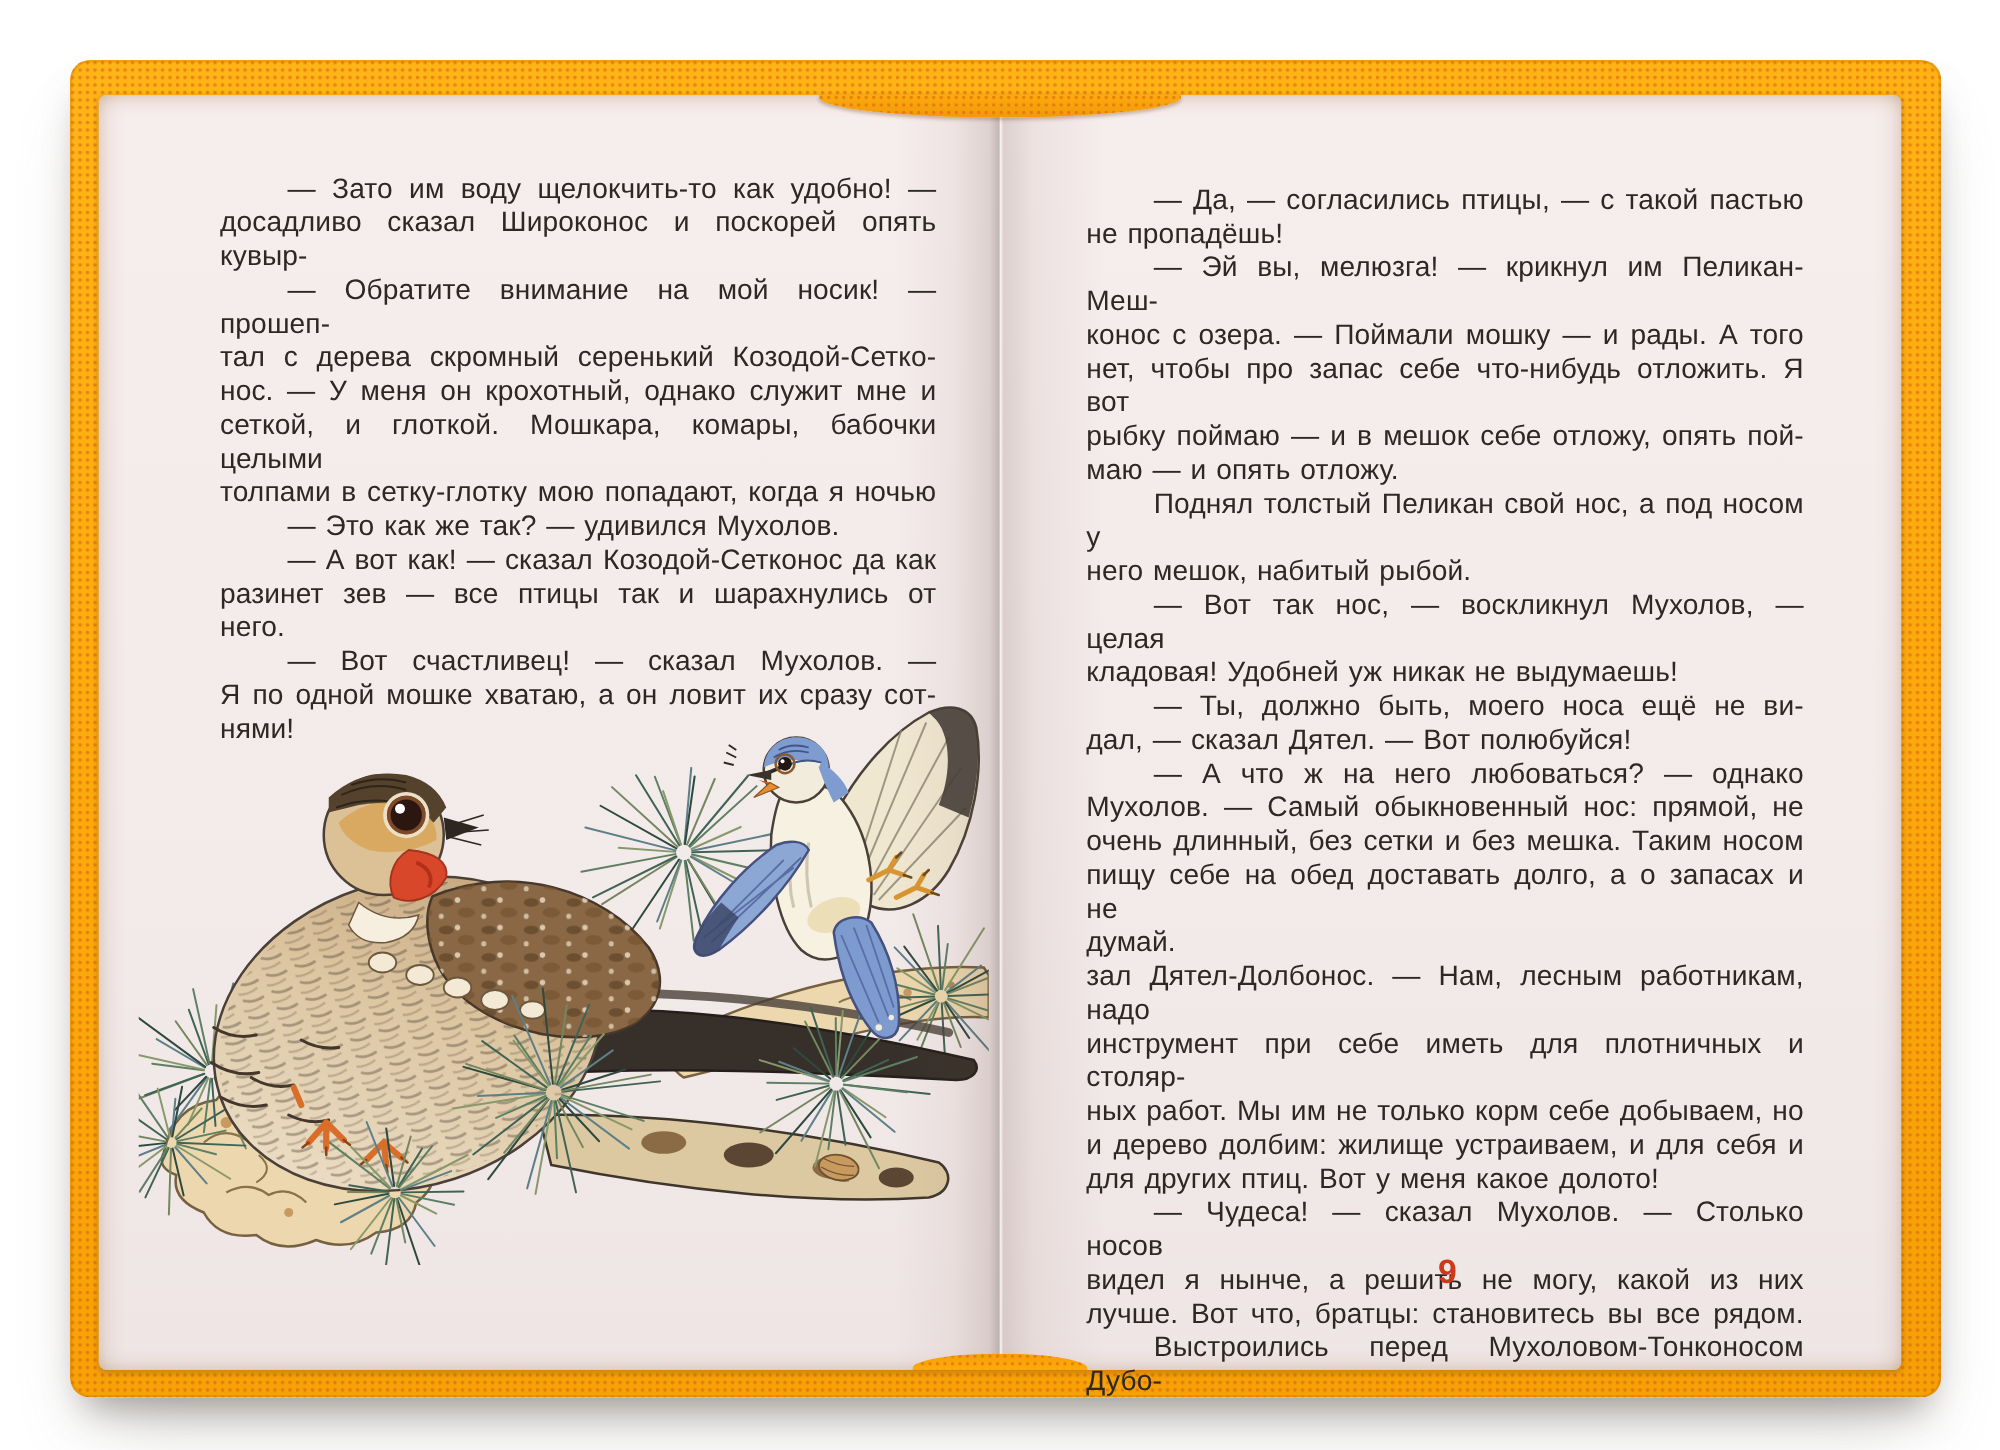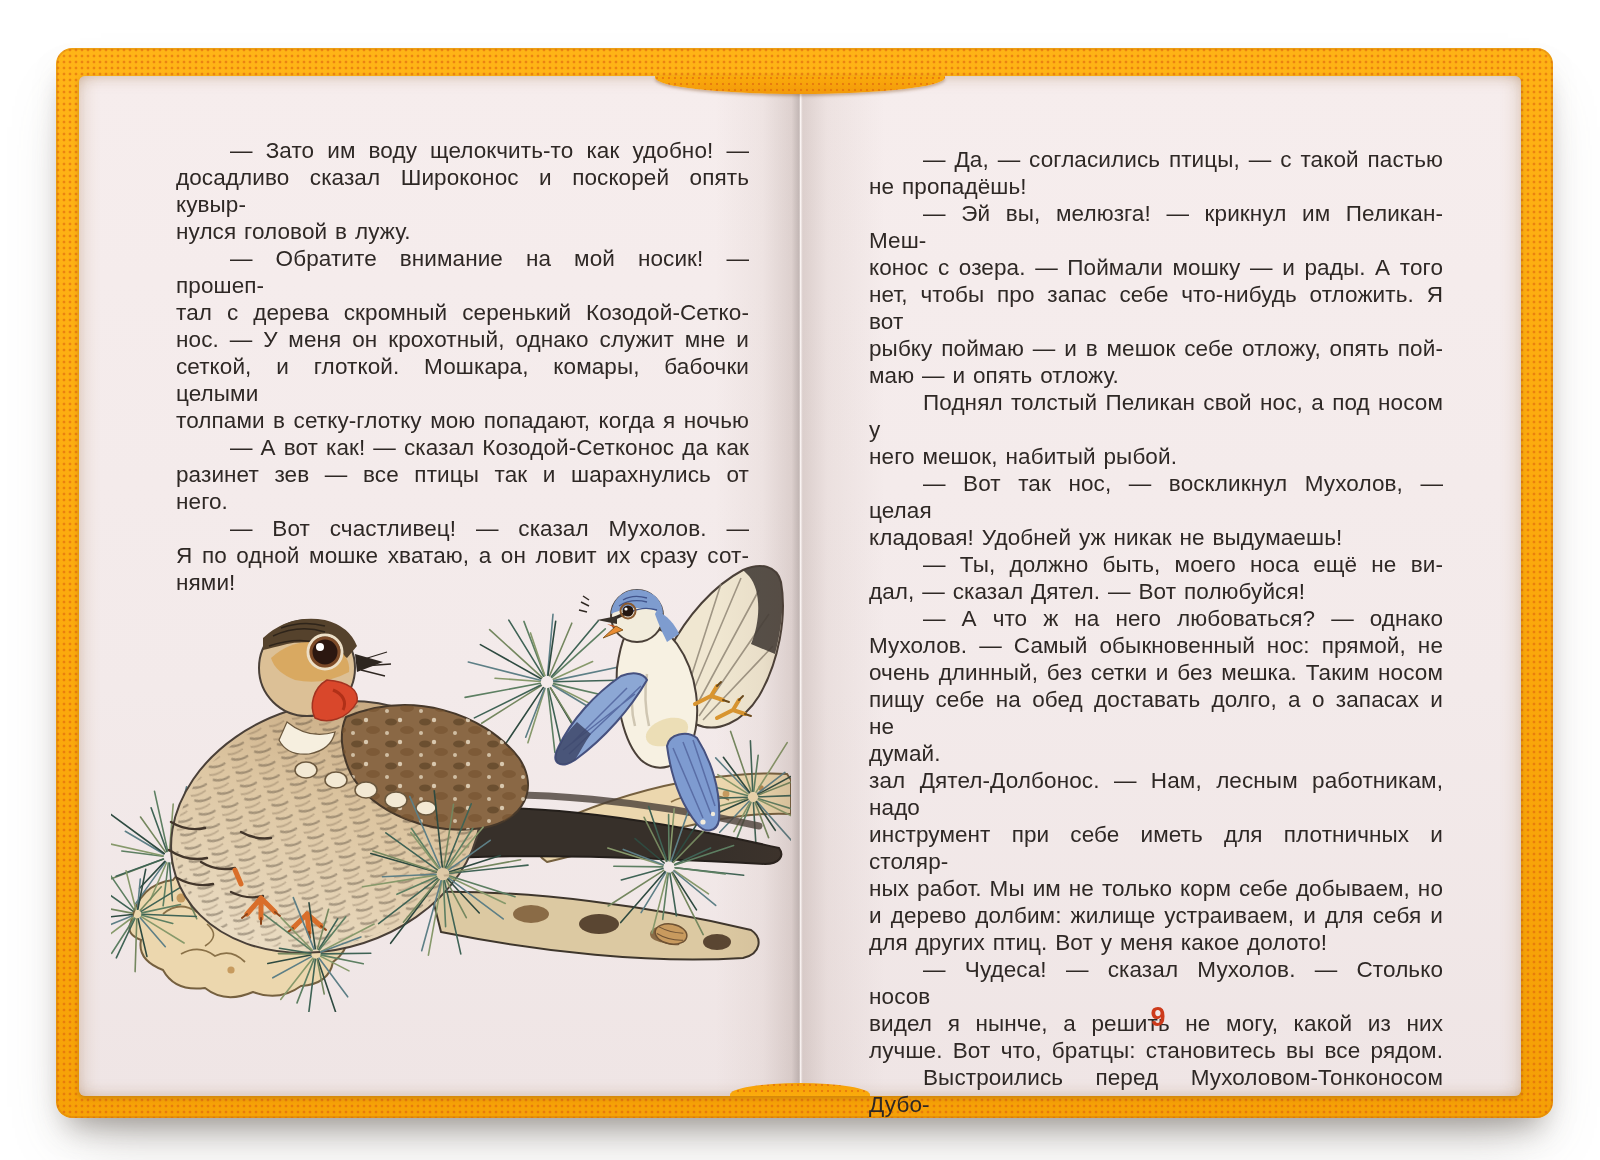--- a/index.html
+++ b/index.html
@@ -97,28 +97,30 @@
 
 <div class="photo">
   <div class="book">
     <div class="pages">
 
       <div class="page left">
         <div class="textblock left-tb">
             <div class="para">
               <div class="line first">— Зато им воду щелокчить-то как удобно! —</div>
               <div class="line">досадливо сказал Широконос и поскорей опять кувыр-</div>
-              <div class="line last">нулся головой в лужу.</div>
             </div>
             <div class="para">
               <div class="line first">— Обратите внимание на мой носик! — прошеп-</div>
               <div class="line">тал с дерева скромный серенький Козодой-Сетко-</div>
               <div class="line">нос. — У меня он крохотный, однако служит мне и</div>
               <div class="line">сеткой, и глоткой. Мошкара, комары, бабочки целыми</div>
               <div class="line">толпами в сетку-глотку мою попадают, когда я ночью</div>
+            </div>
+            <div class="para">
+              <div class="line first last">— Это как же так? — удивился Мухолов.</div>
             </div>
             <div class="para">
               <div class="line first">— А вот как! — сказал Козодой-Сетконос да как</div>
               <div class="line">разинет зев — все птицы так и шарахнулись от</div>
               <div class="line last">него.</div>
             </div>
             <div class="para">
               <div class="line first">— Вот счастливец! — сказал Мухолов. —</div>
               <div class="line">Я по одной мошке хватаю, а он ловит их сразу сот-</div>
               <div class="line last">нями!</div>

